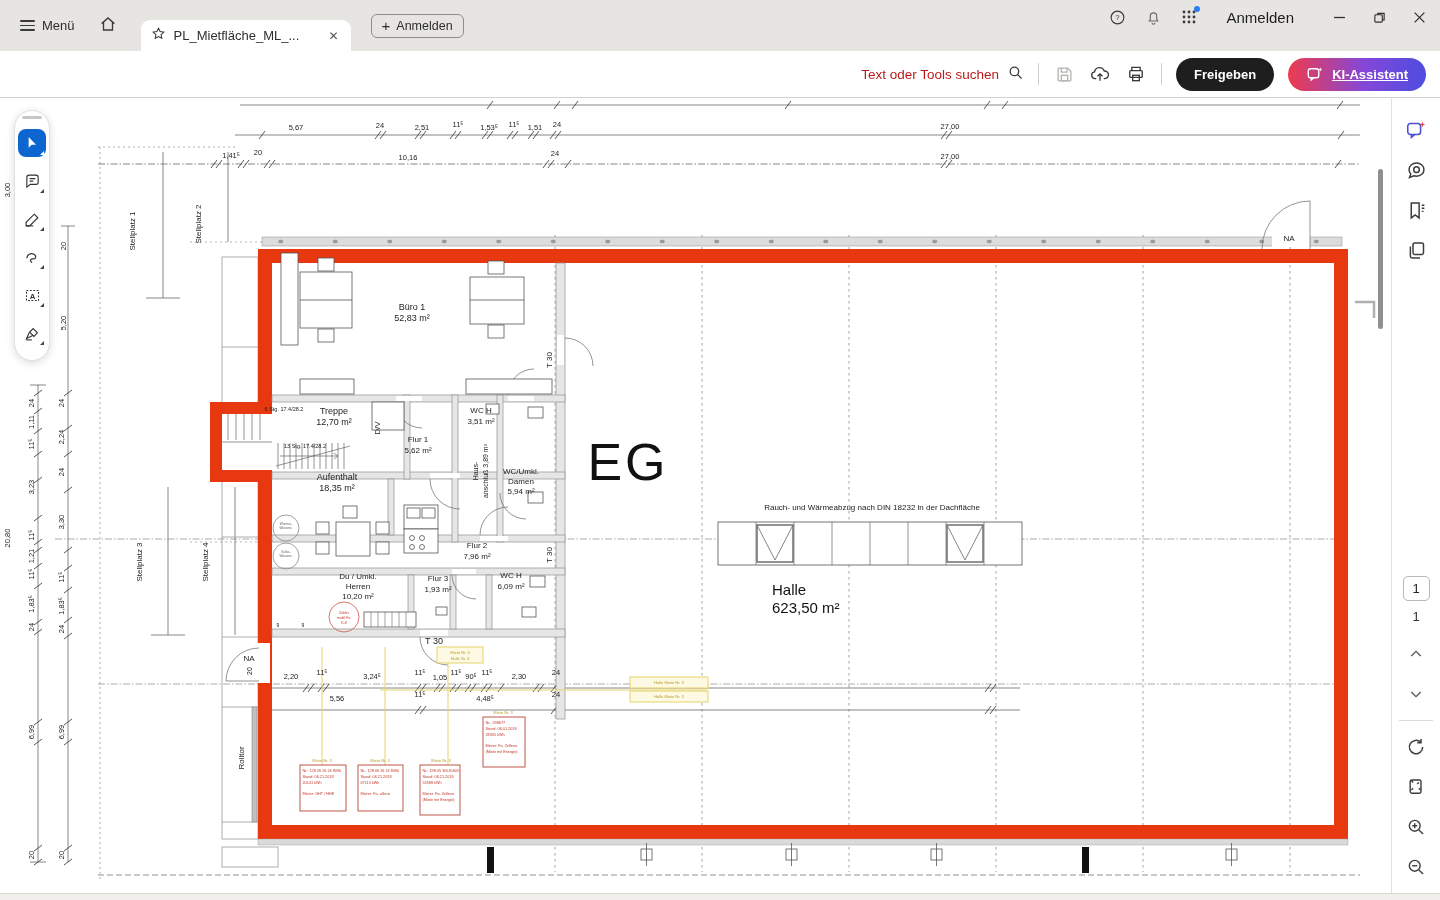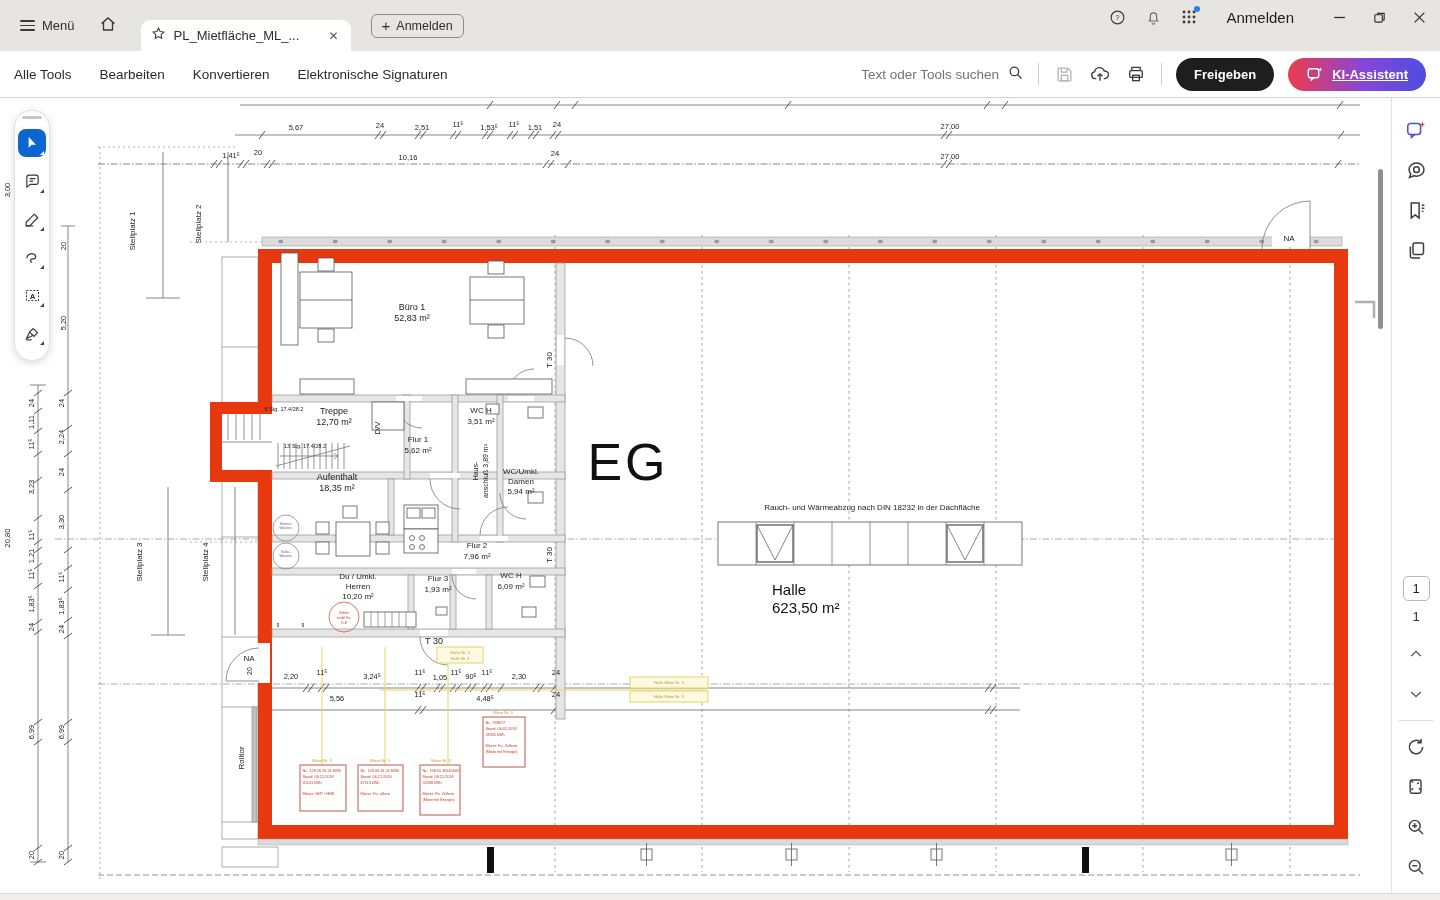--- a/index.html
+++ b/index.html
@@ -21,21 +21,21 @@
   .signin { font-size:15px; color:#1d1d1d; font-weight:500; margin:0 10px; cursor:pointer; }
   .win-controls { display:flex; gap:26px; margin-left:10px; }
   .win-controls .tb-icon { width:14px; height:14px; }
   .blue-dot { position:absolute; top:-2px; right:-2px; width:6px; height:6px; border-radius:50%; background:#2f7bf4; }
 
   
   .toolbar { height:47px; background:#fff; border-bottom:1px solid #d4d2cf; display:flex; align-items:center; padding:0 14px; }
   .tool-menus { display:flex; gap:28px; }
   .tool-menu { font-size:13.5px; color:#2b2b2b; cursor:pointer; }
   .toolbar-right { margin-left:auto; display:flex; align-items:center; gap:14px; }
-  .search-box { display:flex; align-items:center; gap:8px; cursor:pointer; color:#737373; font-size:13.5px; }
+  .search-box { display:flex; align-items:center; gap:8px; cursor:pointer; color:#b91c1c; font-size:13.5px; }
   .v-div { width:1px; height:22px; background:#d0cecb; }
   .icon-btn { width:22px; height:22px; display:flex; align-items:center; justify-content:center; cursor:pointer; }
   .pill { border:none; border-radius:17px; height:33px; padding:0 18px; font-size:13px; font-weight:600; display:flex; align-items:center; gap:8px; cursor:pointer; }
   .pill.share { background:#1e1e1e; color:#fff; }
   .pill.ai { background:linear-gradient(90deg,#ee3b4d 0%,#8547d8 55%,#4d4de0 100%); color:#fff;text-decoration:underline; }
 
   
   .main { position:relative; height:795px; background:#fff; display:flex; }
   .doc-area { position:relative; width:1392px; height:795px; overflow:hidden; border-right:1px solid #e3e1df; }
   .doc-area svg { display:block; }
@@ -143,26 +143,20 @@
         <svg width="13" height="13" viewBox="0 0 12 12" stroke="#2e2e2e" stroke-width="1.2">
             <line x1="1.5" y1="1.5" x2="10.5" y2="10.5"></line>
             <line x1="10.5" y1="1.5" x2="1.5" y2="10.5"></line>
           </svg>
       </div>
     </div>
   </div>
 </div>
 
 <div class="toolbar">
-  <div class="tool-menus">
-    <span class="tool-menu">Alle Tools</span>
-    <span class="tool-menu">Bearbeiten</span>
-    <span class="tool-menu">Konvertieren</span>
-    <span class="tool-menu">Elektronische Signaturen</span>
-  </div>
   <div class="toolbar-right">
     <div class="search-box">
       <span>Text oder Tools suchen</span>
       <span>
         <svg width="17" height="17" viewBox="0 0 24 24" fill="none" stroke="#3a3a3a" stroke-width="1.8">
             <circle cx="10.5" cy="10.5" r="6"></circle>
             <line x1="15" y1="15" x2="20.5" y2="20.5"></line>
           </svg>
       </span>
     </div>

